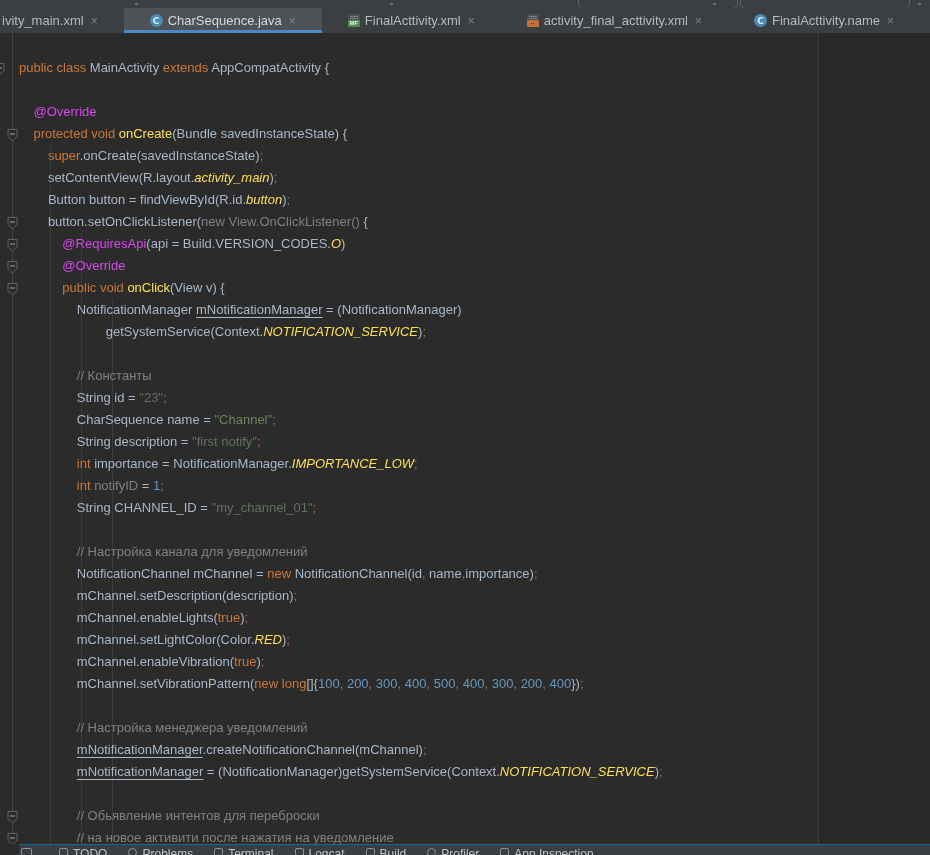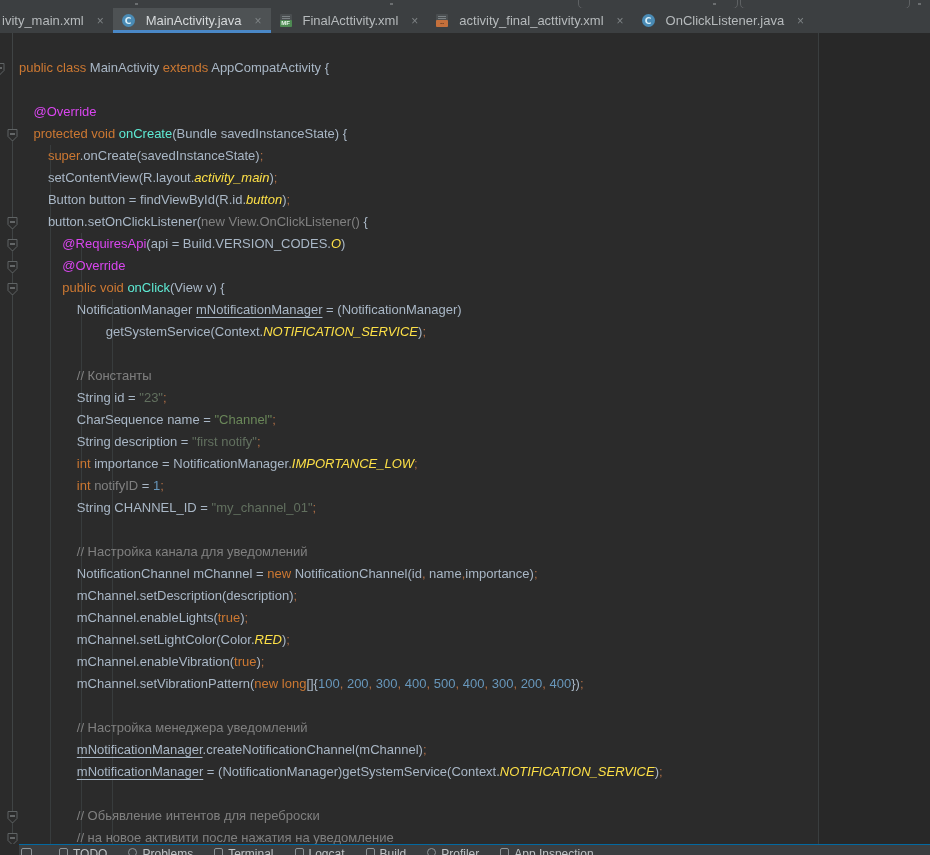--- a/index.html
+++ b/index.html
@@ -6,21 +6,21 @@
   body{width:930px;height:855px;position:relative;overflow:hidden;
        font-family:"Liberation Sans",sans-serif;-webkit-font-smoothing:antialiased;}
 
   
   .strip{position:absolute;top:0;left:0;width:930px;height:8px;background:#3C3F41;overflow:hidden;}
   .pill{position:absolute;top:-10px;height:17px;border:1px solid #5E6163;border-radius:5px;}
   .sdot{position:absolute;top:3px;width:3px;height:2px;background:#6B6E70;}
 
   
   .tabbar{position:absolute;top:8px;left:0;width:930px;height:25px;background:#3C3F41;display:flex;align-items:stretch;}
-  .tab{display:flex;align-items:center;padding:0 9px;color:#B6BABC;font-size:13px;position:relative;cursor:default;white-space:nowrap;gap:6px;}
+  .tab{display:flex;align-items:center;padding:0 26px;color:#B6BABC;font-size:13px;position:relative;cursor:default;white-space:nowrap;}
   .tab.active{background:#4E5254;color:#D6D9DB;}
   .tab.active::after{content:"";position:absolute;left:0;right:0;bottom:0;height:3px;background:#4A88C7;}
   .tab .close{margin-left:7px;color:#7F8486;font-size:12px;line-height:12px;}
   .cicon{width:13px;height:13px;border-radius:50%;background:#4A8BB5;color:#D9EFF9;font-size:9px;font-weight:bold;
          display:flex;align-items:center;justify-content:center;margin-right:5px;flex:0 0 13px;
          font-family:"DejaVu Sans",sans-serif;}
   .ficon{width:12px;height:13px;margin-right:5px;display:flex;flex-direction:column;justify-content:flex-end;
          background:#4A4E50;border-radius:1px;position:relative;flex:0 0 12px;}
   .ficon::before{content:"";position:absolute;top:2px;left:2px;right:2px;height:1px;background:#7C8285;box-shadow:0 2px 0 #7C8285;}
   .ficon .tag{height:7px;font-size:6px;line-height:7px;text-align:center;color:#EAF6EC;font-weight:bold;border-radius:1px;}
@@ -30,21 +30,21 @@
   
   .editor{position:absolute;top:33px;left:0;width:930px;height:811px;background:#2B2B2B;overflow:hidden;}
   .foldline{position:absolute;left:12px;top:0;bottom:0;width:1px;background:#404445;}
   .guide{position:absolute;width:1px;background:#383C3D;bottom:0;}
   .mguide{position:absolute;left:818px;top:0;bottom:0;width:1px;background:#3A3E3F;}
   .rshade{position:absolute;left:819px;right:0;top:0;bottom:0;background:rgba(0,0,0,0.05);}
   .code{position:absolute;left:19px;top:24px;font-family:Liberation Sans, sans-serif;
         font-size:13px;line-height:22px;color:#A9B7C6;white-space:pre;}
   .cl{height:22px;}
   .k{color:#CC7832;}          
-  .m{color:#5eead4;}          
+  .m{color:#fde047;}          
   .a{color:#d946ef;}          
   .c{color:#808080;}          
   .s{color:#6A8759;}          
   .sd{color:#62705F;}         
   .n{color:#6897BB;}          
   .f{color:#fde047;font-style:italic;}  
   .p{color:#AF6E45;}          
   .u{text-decoration:underline;text-underline-offset:3px;}
   .fold{position:absolute;left:6px;width:13px;height:14px;}
 
@@ -75,40 +75,40 @@
   <div class="sdot" style="left:918px"></div>
 </div>
 
 <div class="tabbar">
     <div class="tab" style="padding-left: 2px;">
       <span>ivity_main.xml</span>
       <span class="close">×</span>
     </div>
     <div class="tab active">
       <span class="cicon">C</span>
-      <span>MainActivity.java</span>
+      <span>CharSequence.java</span>
       <span class="close">×</span>
     </div>
     <div class="tab">
       <span class="ficon">
         <span class="tag mf">MF</span>
       </span>
       <span>FinalActtivity.xml</span>
       <span class="close">×</span>
     </div>
     <div class="tab">
       <span class="ficon">
         <span class="tag lay">··</span>
       </span>
       <span>activity_final_acttivity.xml</span>
       <span class="close">×</span>
     </div>
     <div class="tab">
       <span class="cicon">C</span>
-      <span>OnClickListener.java</span>
+      <span>FinalActtivity.name</span>
       <span class="close">×</span>
     </div>
   </div>
 
 <div class="editor">
   <div class="foldline"></div>
   <div class="guide" style="left:50px;top:112px"></div>
   <div class="guide" style="left:81px;top:200px"></div>
   <div class="guide" style="left:112px;top:266px"></div>
   <div class="mguide"></div>

